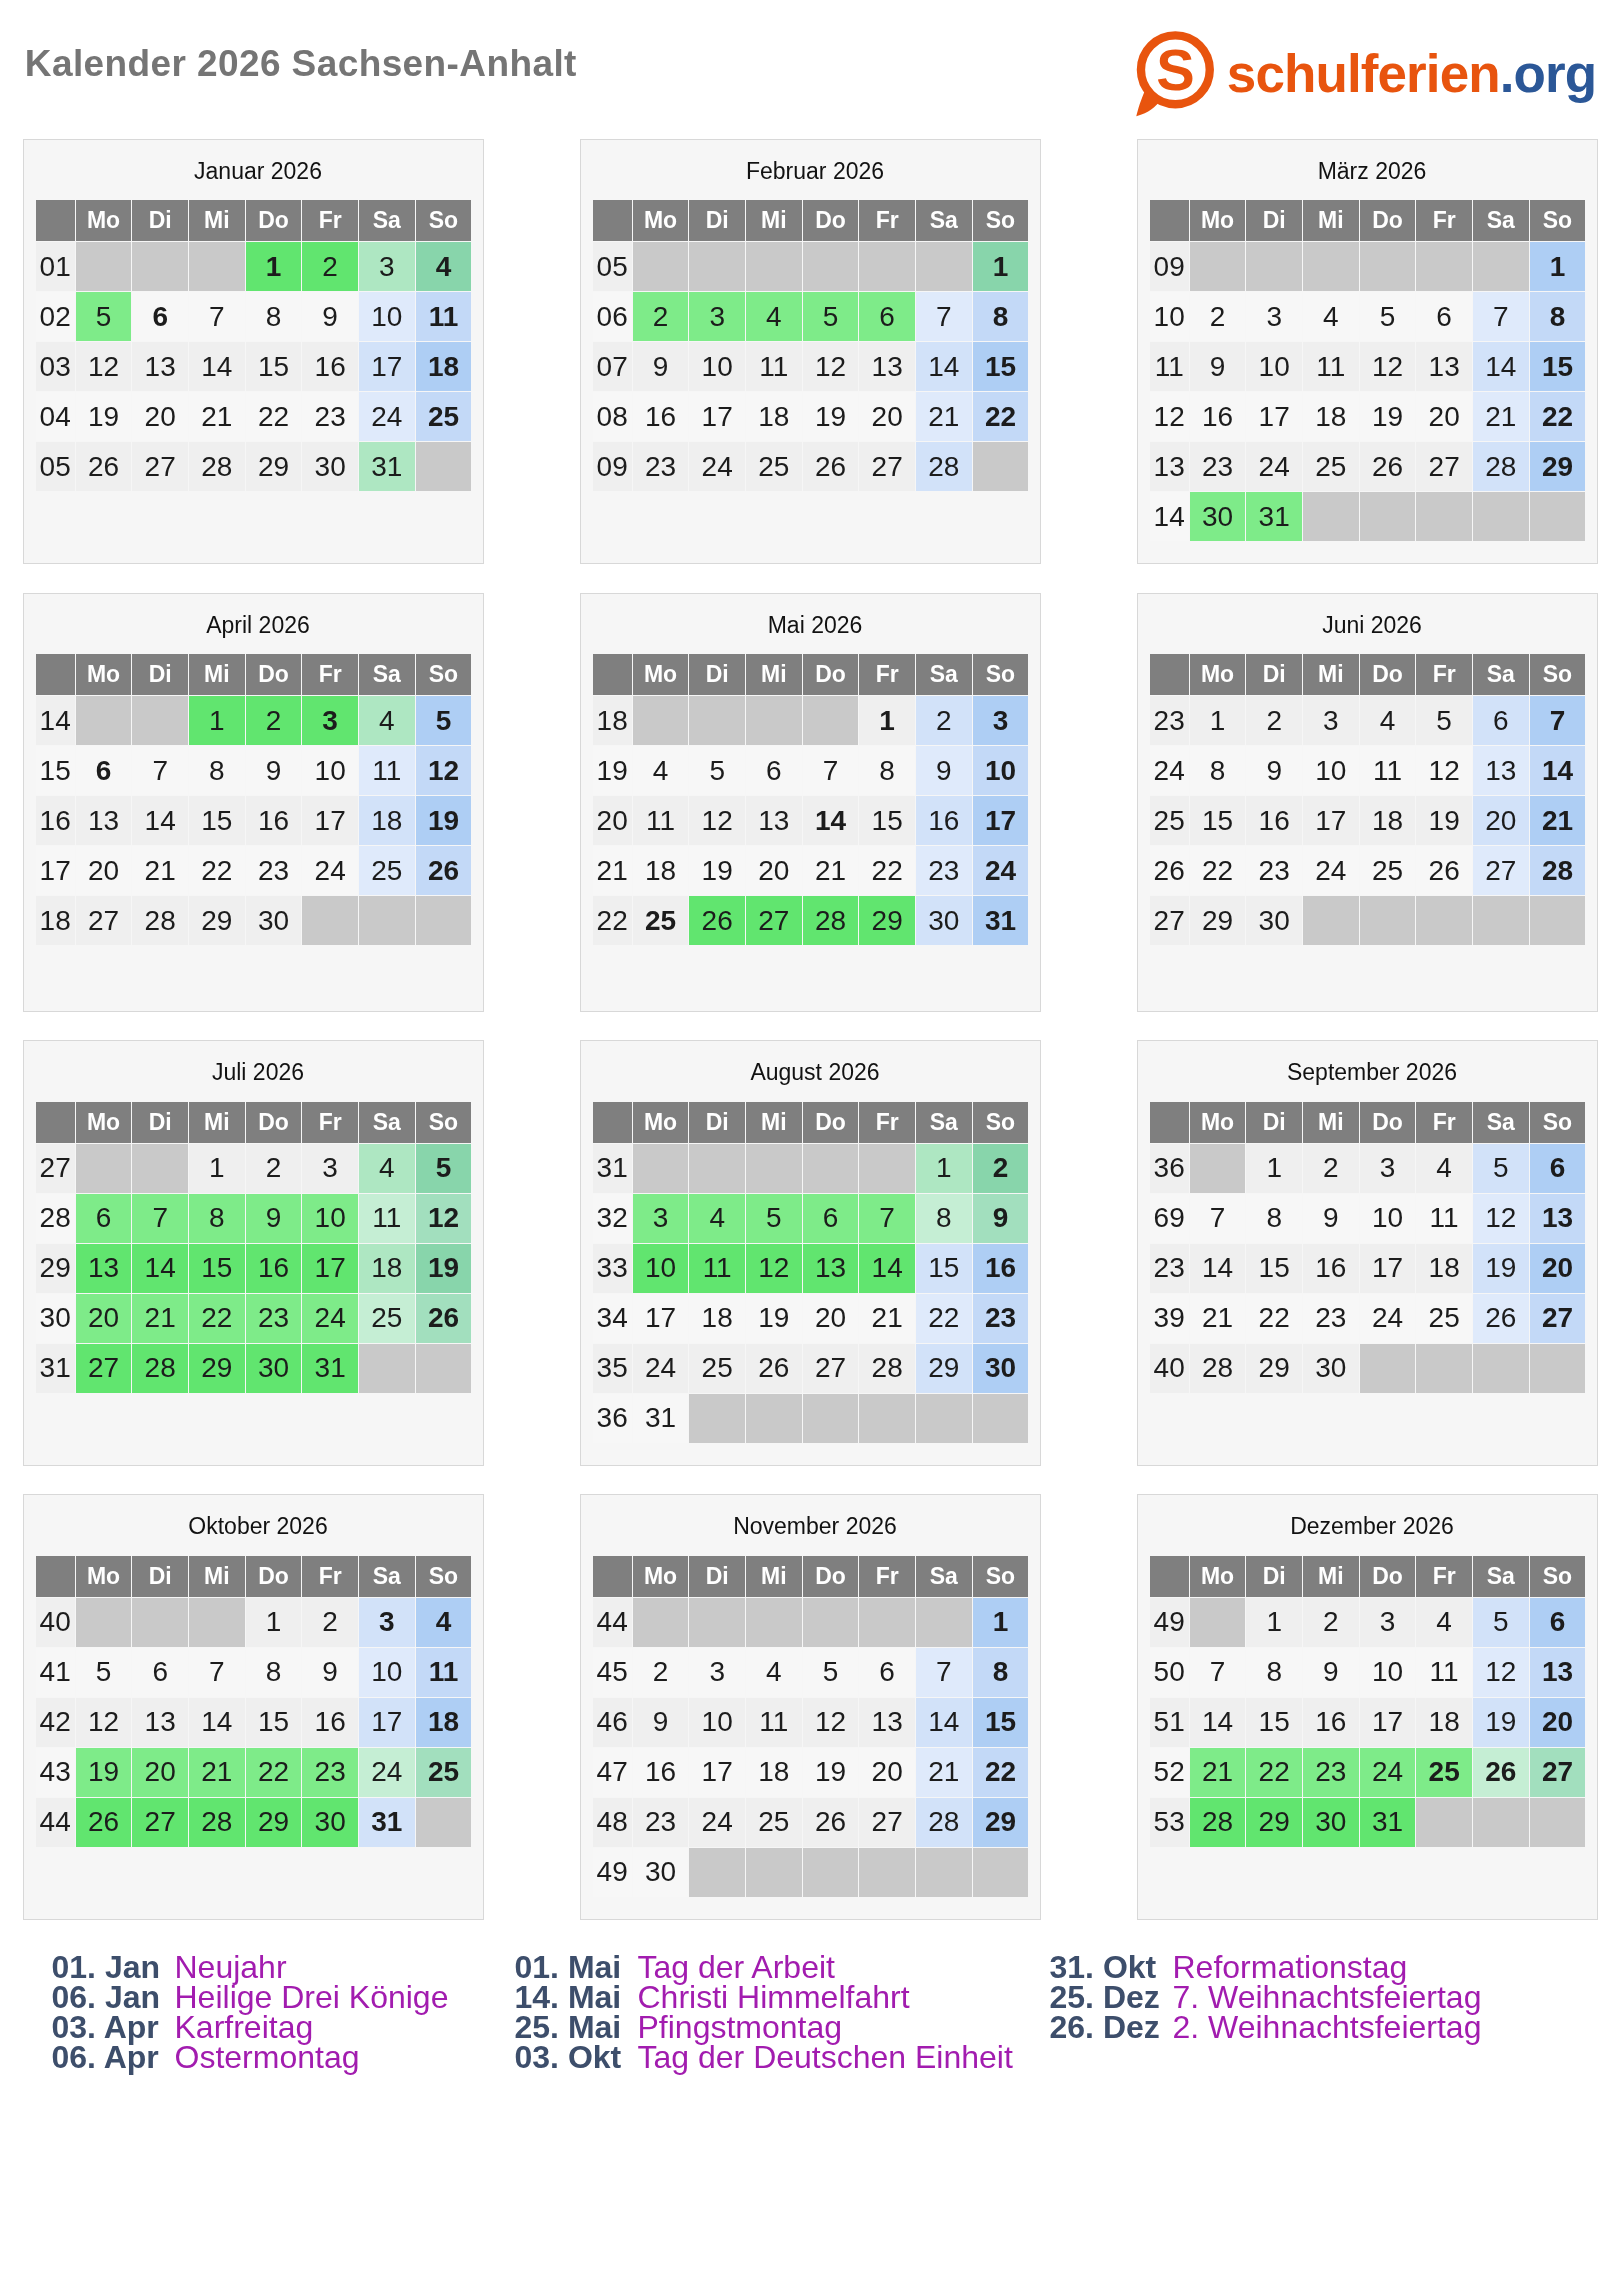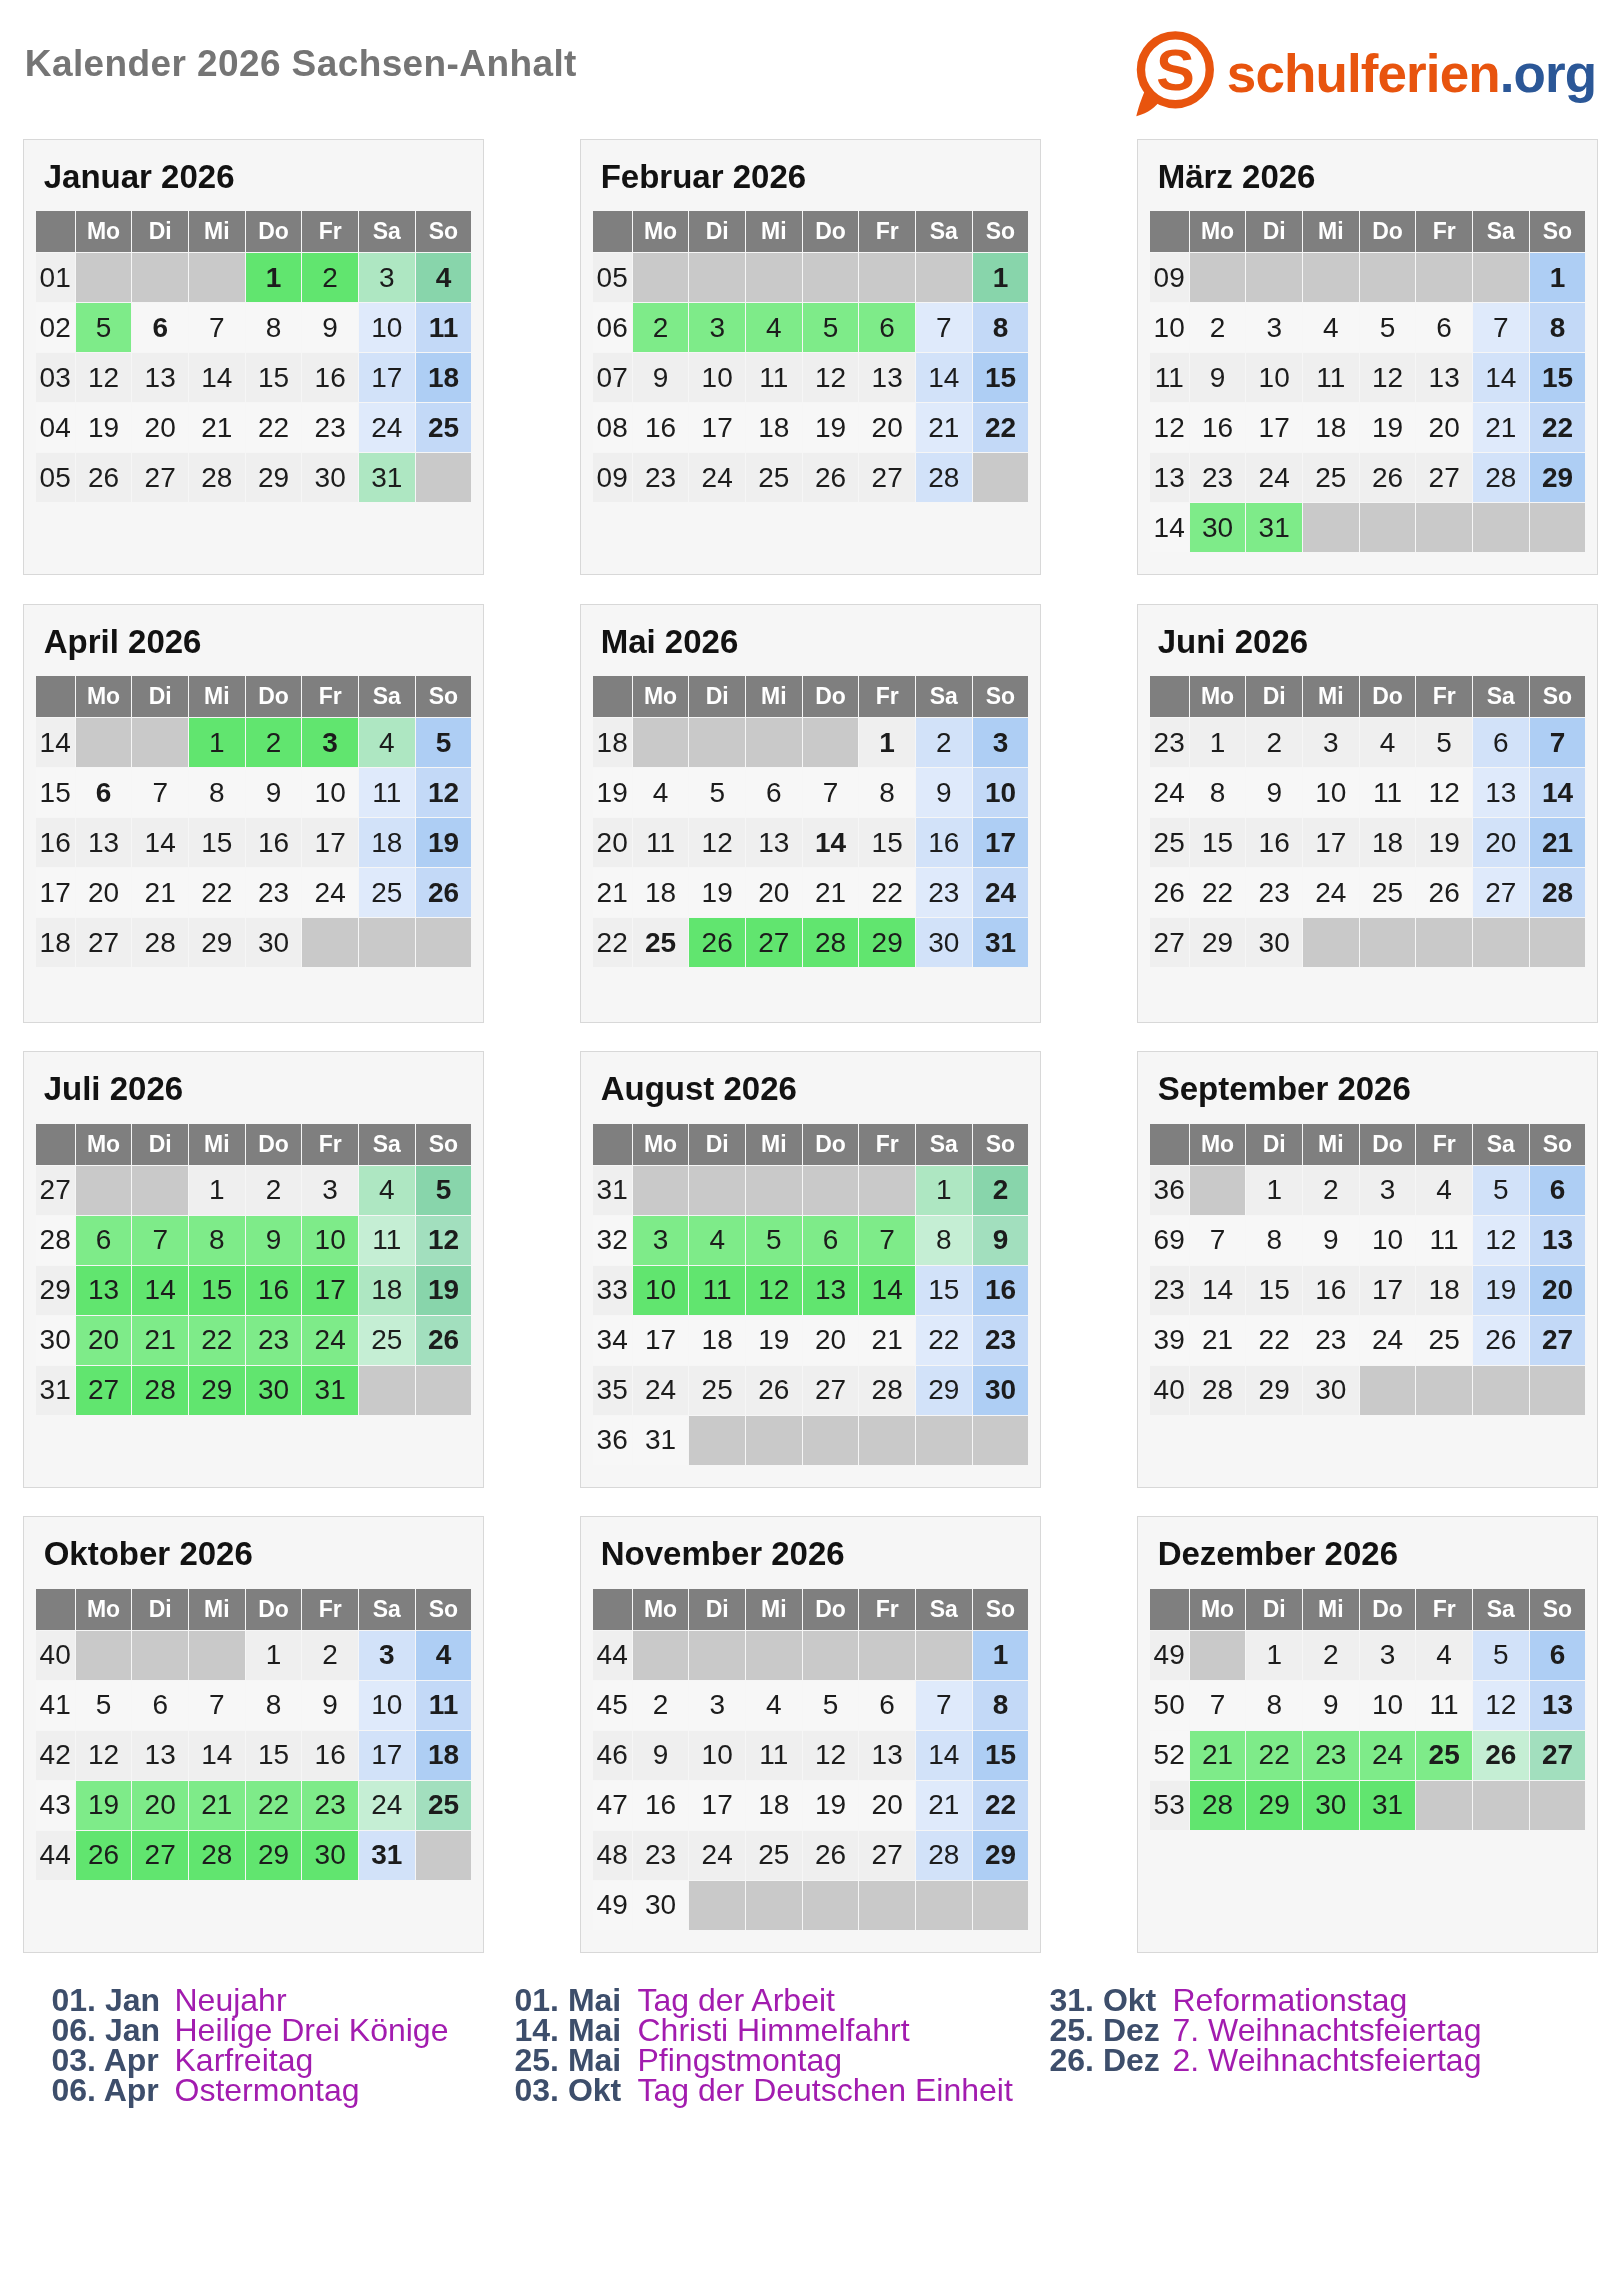--- a/index.html
+++ b/index.html
@@ -12,21 +12,21 @@
   
   .hdr{display:flex;justify-content:space-between;align-items:flex-start;margin:0 1.8px 16px 1.8px;height:100px;}
   .page-title{font-size:37px;font-weight:700;color:#757575;margin-top:19.6px;letter-spacing:0.4px;text-align:center;}
   .logo{display:flex;align-items:center;gap:7.1px;margin-top:3.6px;}
   .logo svg{width:93px;height:93px;display:block;}
   .logo-text{font-size:53px;font-weight:700;color:#e8540e;letter-spacing:-0.9px;}
   .logo-text .tld{color:#2b5797;}
   
   .months{display:grid;grid-template-columns:repeat(3,1fr);column-gap:96px;row-gap:28.5px;}
   .month{background:#f6f6f6;border:0.9px solid #d8d8d8;padding:10.7px 10.7px 21.4px 10.7px;min-height:419px;box-sizing:border-box;}
-  .month-title{font-size:33px;font-weight:700;color:#121212;margin:7.1px 0 14.3px 9px;}
+  .month-title{font-size:23px;font-weight:400;color:#121212;margin:7.1px 0 14.3px 9px;text-align:center;}
   table.cal{border-collapse:separate;border-spacing:1.8px;width:100%;table-layout:fixed;}
   table.cal col.wncol{width:39px;}
   table.cal thead th{background:#7f7f7f;color:#ffffff;font-size:23px;font-weight:700;height:41px;text-align:center;padding:0;}
   table.cal td{height:49px;text-align:center;vertical-align:middle;font-size:28px;color:#1c1c1c;padding:0;}
   td.wn{color:#b3b3b3;font-size:26px;}
   tr.ro td{background:#efefef;}
   tr.re td{background:#f7f7f7;}
   tr.ro td.csa{background:#d2e2f9;}  tr.re td.csa{background:#dfeafb;}
   tr.ro td.cso{background:#aecef4;}  tr.re td.cso{background:#c3d9f7;}
   tr.ro td.cv{background:#61e56f;}   tr.re td.cv{background:#7eeb89;}
@@ -994,20 +994,30 @@
           </tr>
           <tr class="re">
             <td class="wn">50</td>
             <td>7</td>
             <td>8</td>
             <td>9</td>
             <td>10</td>
             <td>11</td>
             <td class="csa">12</td>
             <td class="cso bold">13</td>
+          </tr>
+          <tr class="ro">
+            <td class="wn">51</td>
+            <td>14</td>
+            <td>15</td>
+            <td>16</td>
+            <td>17</td>
+            <td>18</td>
+            <td class="csa">19</td>
+            <td class="cso bold">20</td>
           </tr>
           <tr class="re">
             <td class="wn">52</td>
             <td class="cv">21</td>
             <td class="cv">22</td>
             <td class="cv">23</td>
             <td class="cv">24</td>
             <td class="cv red bold">25</td>
             <td class="cvsa red bold">26</td>
             <td class="cvso bold">27</td>

